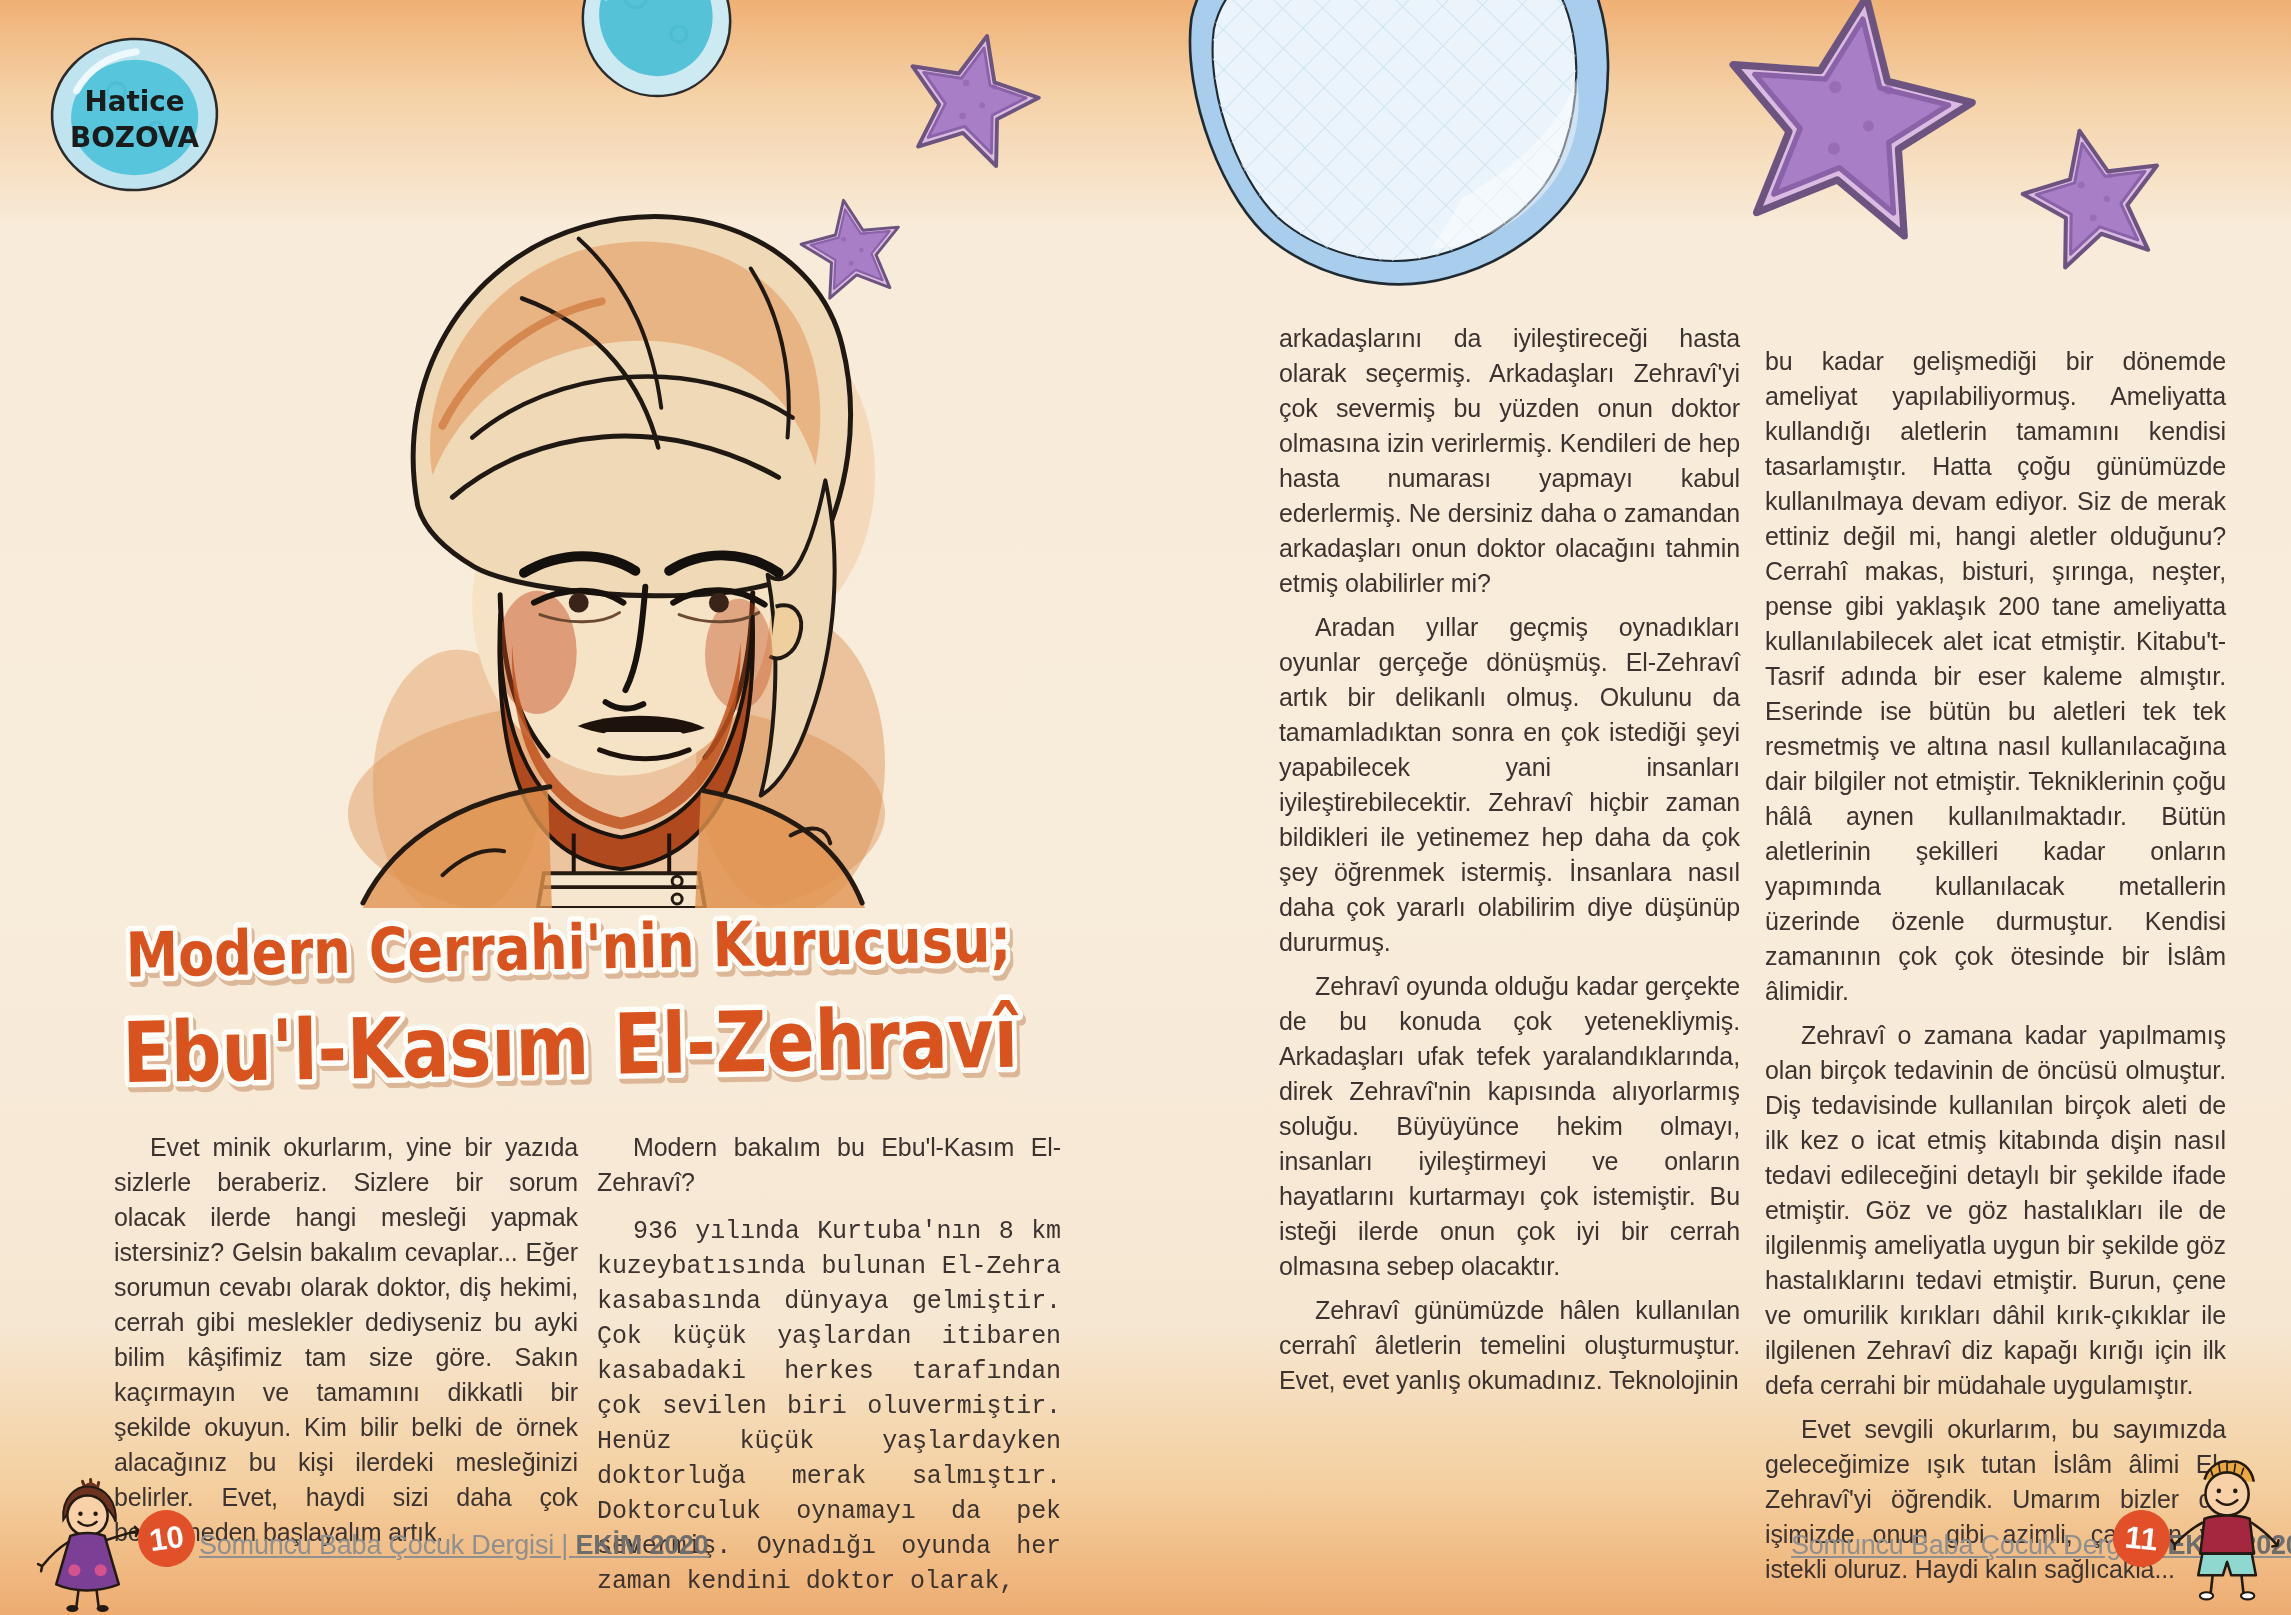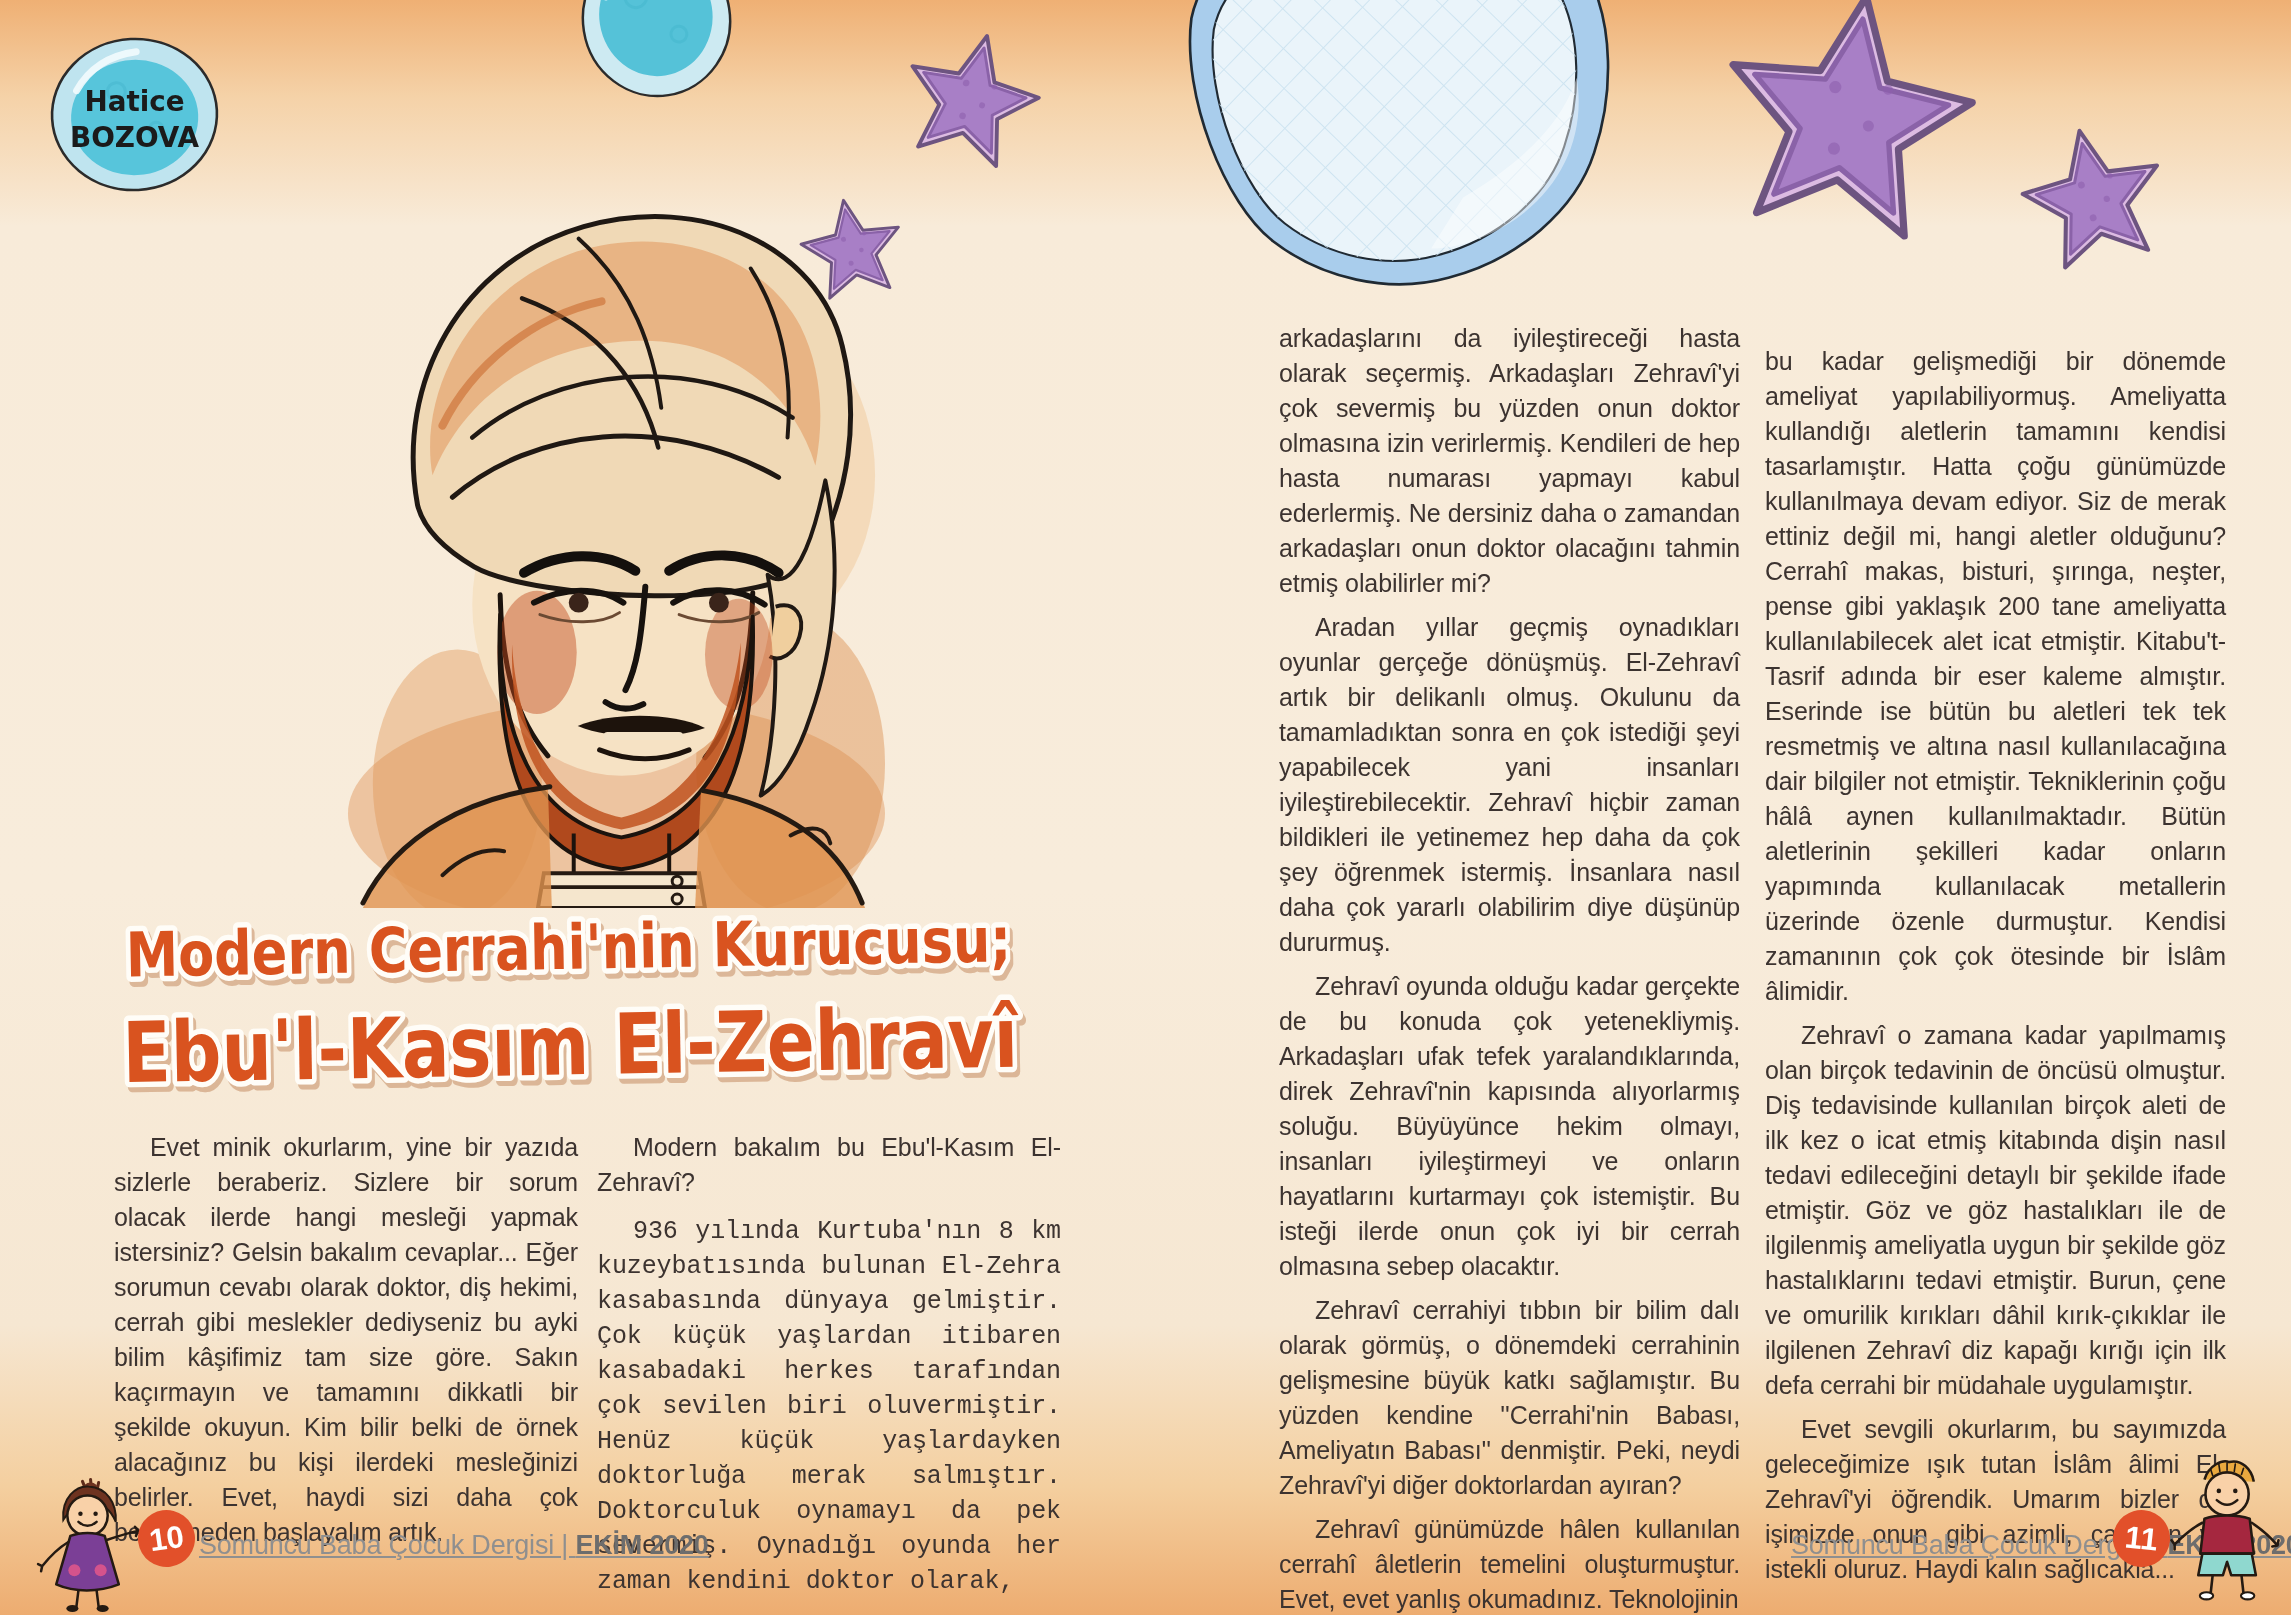--- a/index.html
+++ b/index.html
@@ -170,21 +170,20 @@
 </div>
 <div class="col" style="left:597px;top:1130px;width:464px;">
   <p>Modern bakalım bu Ebu'l-Kasım El-Zehravî?</p>
   <p style="margin-top:14px;font-family:Liberation Mono, monospace;">936 yılında Kurtuba'nın 8 km kuzeybatısında bulunan El-Zehra kasabasında dünyaya gelmiştir. Çok küçük yaşlardan itibaren kasabadaki herkes tarafından çok sevilen biri oluvermiştir. Henüz küçük yaşlardayken doktorluğa merak salmıştır. Doktorculuk oynamayı da pek severmiş. Oynadığı oyunda her zaman kendini doktor olarak,</p>
 </div>
 
 <div class="col" style="left:1279px;top:321px;width:461px;">
   <p class="cont">arkadaşlarını da iyileştireceği hasta olarak seçermiş. Arkadaşları Zehravî'yi çok severmiş bu yüzden onun doktor olmasına izin verirlermiş. Kendileri de hep hasta numarası yapmayı kabul ederlermiş. Ne dersiniz daha o zamandan arkadaşları onun doktor olacağını tahmin etmiş olabilirler mi?</p>
   <p>Aradan yıllar geçmiş oynadıkları oyunlar gerçeğe dönüşmüş. El-Zehravî artık bir delikanlı olmuş. Okulunu da tamamladıktan sonra en çok istediği şeyi yapabilecek yani insanları iyileştirebilecektir. Zehravî hiçbir zaman bildikleri ile yetinemez hep daha da çok şey öğrenmek istermiş. İnsanlara nasıl daha çok yararlı olabilirim diye düşünüp dururmuş.</p>
   <p>Zehravî oyunda olduğu kadar gerçekte de bu konuda çok yetenekliymiş. Arkadaşları ufak tefek yaralandıklarında, direk Zehravî'nin kapısında alıyorlarmış soluğu. Büyüyünce hekim olmayı, insanları iyileştirmeyi ve onların hayatlarını kurtarmayı çok istemiştir. Bu isteği ilerde onun çok iyi bir cerrah olmasına sebep olacaktır.</p>
-  <p>Zehravî cerrahiyi tıbbın bir bilim dalı olarak görmüş, o dönemdeki cerrahinin gelişmesine büyük katkı sağlamıştır. Bu yüzden kendine ''Cerrahi'nin Babası, Ameliyatın Babası'' denmiştir. Peki, neydi Zehravî'yi diğer doktorlardan ayıran?</p>
   <p>Zehravî günümüzde hâlen kullanılan cerrahî âletlerin temelini oluşturmuştur. Evet, evet yanlış okumadınız. Teknolojinin</p>
 </div>
 <div class="col" style="left:1765px;top:321px;width:461px;margin-top:23px;">
   <p class="cont">bu kadar gelişmediği bir dönemde ameliyat yapılabiliyormuş. Ameliyatta kullandığı aletlerin tamamını kendisi tasarlamıştır. Hatta çoğu günümüzde kullanılmaya devam ediyor. Siz de merak ettiniz değil mi, hangi aletler olduğunu? Cerrahî makas, bisturi, şırınga, neşter, pense gibi yaklaşık 200 tane ameliyatta kullanılabilecek alet icat etmiştir. Kitabu't-Tasrif adında bir eser kaleme almıştır. Eserinde ise bütün bu aletleri tek tek resmetmiş ve altına nasıl kullanılacağına dair bilgiler not etmiştir. Tekniklerinin çoğu hâlâ aynen kullanılmaktadır. Bütün aletlerinin şekilleri kadar onların yapımında kullanılacak metallerin üzerinde özenle durmuştur. Kendisi zamanının çok çok ötesinde bir İslâm âlimidir.</p>
   <p>Zehravî o zamana kadar yapılmamış olan birçok tedavinin de öncüsü olmuştur. Diş tedavisinde kullanılan birçok aleti de ilk kez o icat etmiş kitabında dişin nasıl tedavi edileceğini detaylı bir şekilde ifade etmiştir. Göz ve göz hastalıkları ile de ilgilenmiş ameliyatla uygun bir şekilde göz hastalıklarını tedavi etmiştir. Burun, çene ve omurilik kırıkları dâhil kırık-çıkıklar ile ilgilenen Zehravî diz kapağı kırığı için ilk defa cerrahi bir müdahale uygulamıştır.</p>
   <p>Evet sevgili okurlarım, bu sayımızda geleceğimize ışık tutan İslâm âlimi El-Zehravî'yi öğrendik. Umarım bizler de işimizde onun gibi azimli, çalışkan ve istekli oluruz. Haydi kalın sağlıcakla...</p>
 </div>
 
 <svg class="abs" style="left:30px;top:1477px" width="111" height="137" viewBox="0 0 110 135">
   <path d="M52,4 L56,14 M60,2 L61,13 M68,5 L66,15" stroke="#5e2c1a" stroke-width="3" stroke-linecap="round"></path>

